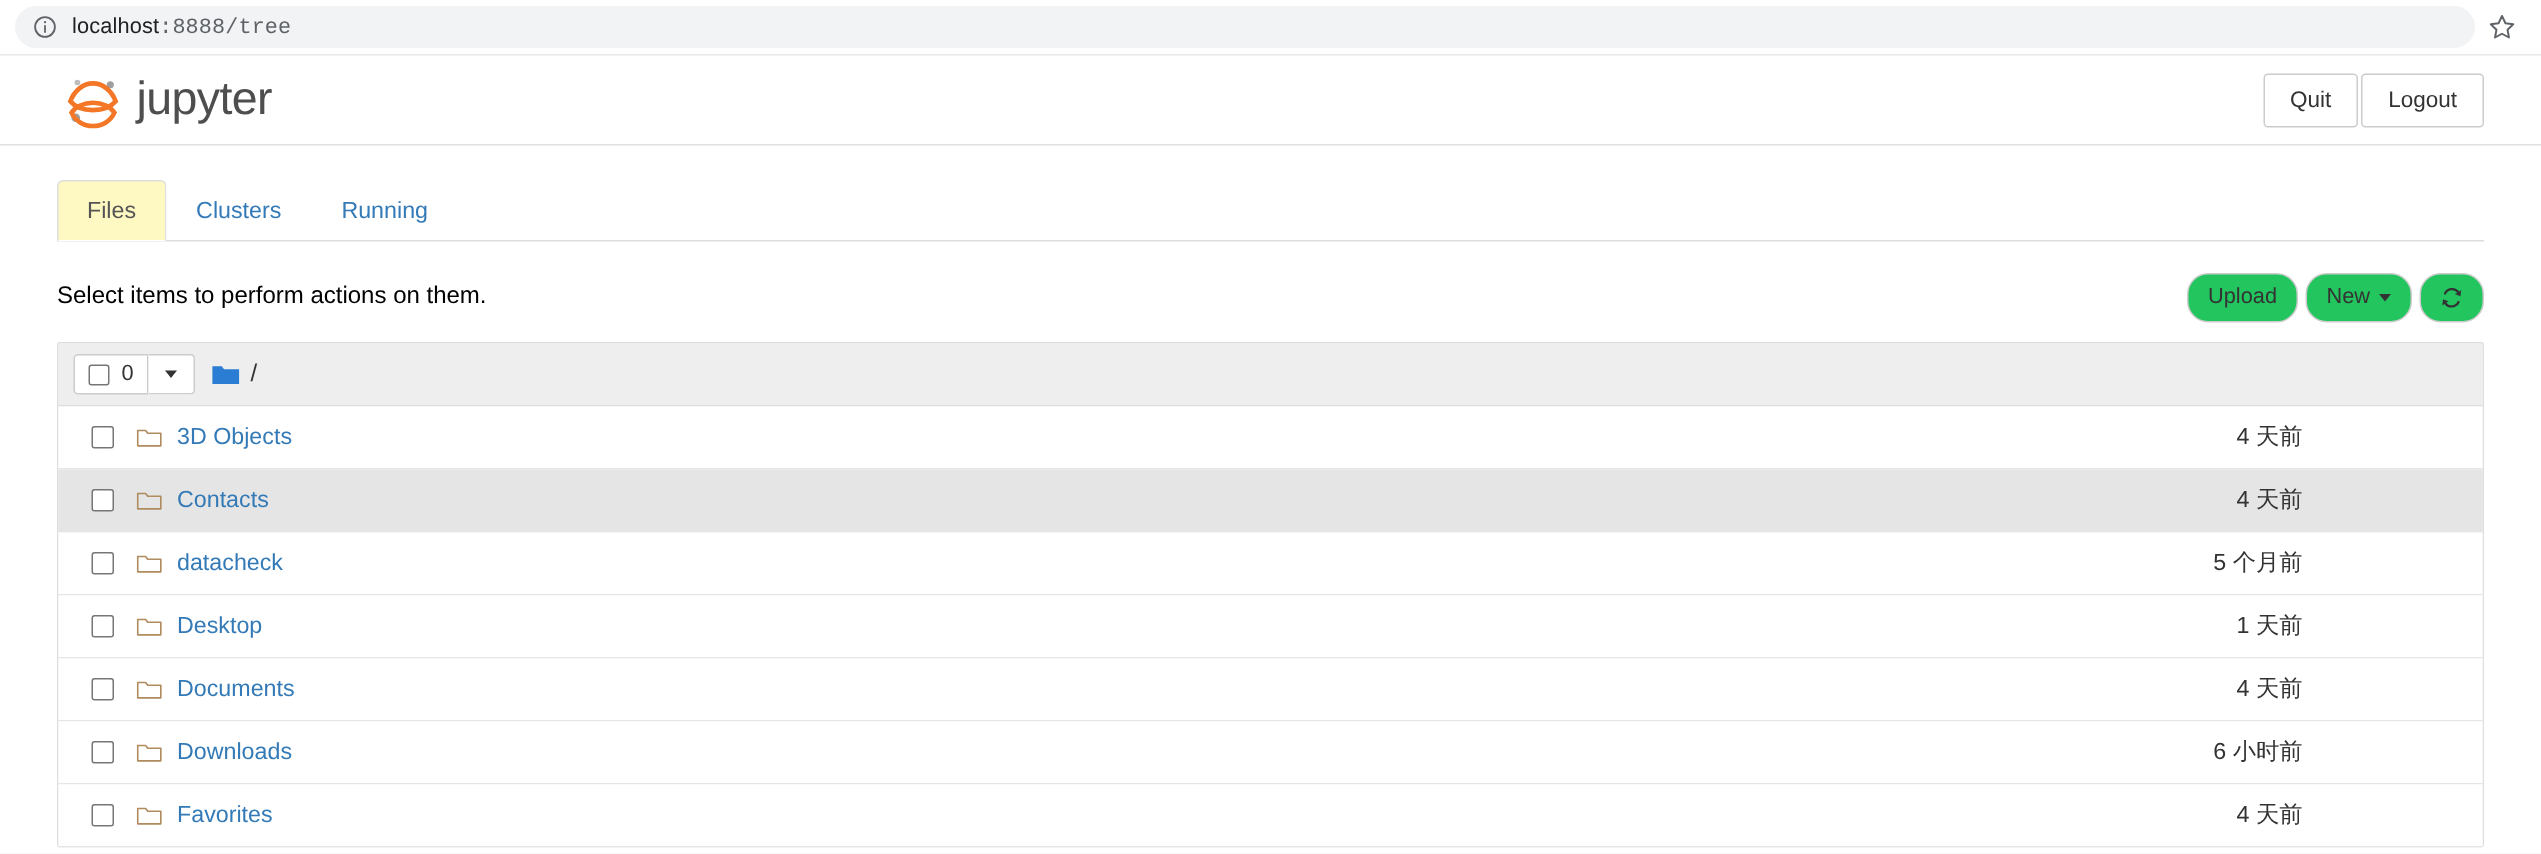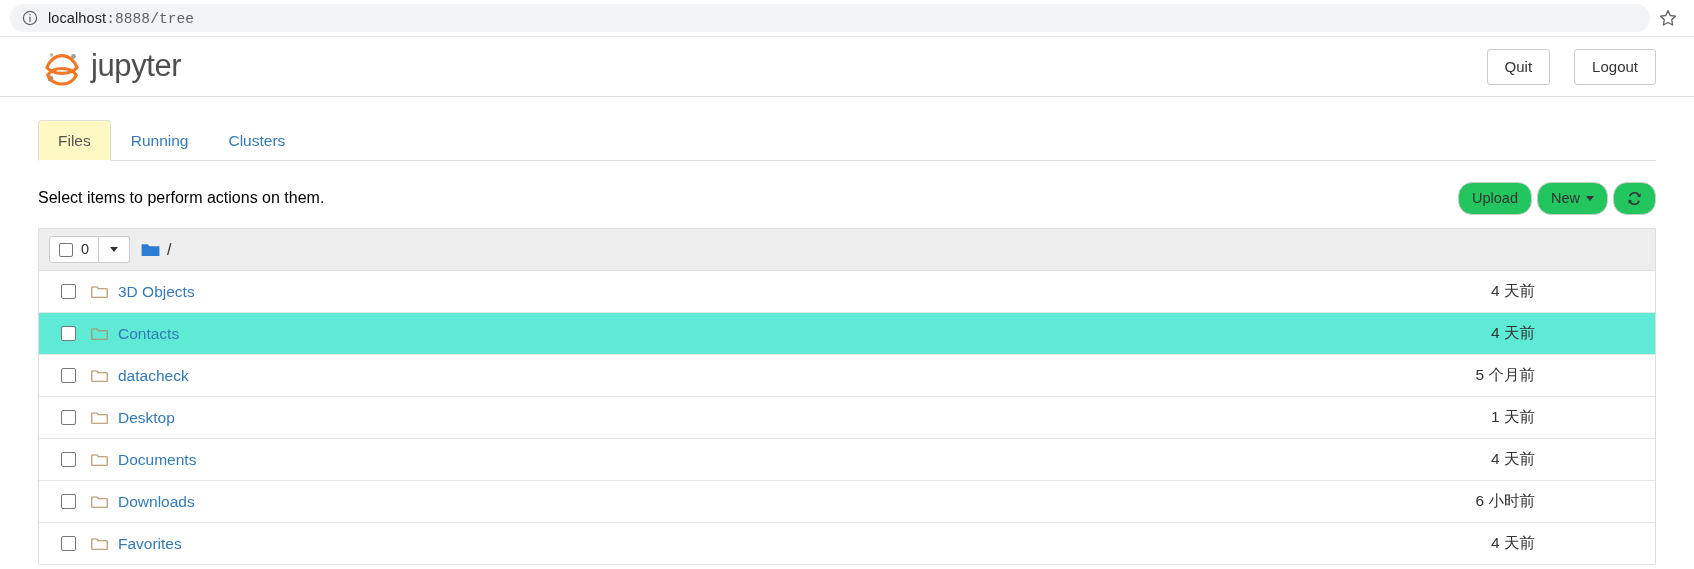--- a/index.html
+++ b/index.html
@@ -65,21 +65,21 @@
   .logo-mark { width: 40px; height: 40px; display: block; }
   .logo-text {
     font-size: 31px;
     color: #4e4e4e;
     font-weight: 400;
     letter-spacing: -0.4px;
     line-height: 1;
     padding-bottom: 3px;
   }
   .header-spacer { flex: 1; }
-  .hdr-buttons { display: flex; gap: 24px; margin-left: 38px; }
+  .hdr-buttons { display: flex; gap: 2px; margin-left: 38px; }
   .btn {
     border: 1px solid #cccccc;
     background: #ffffff;
     color: #333333;
     font-size: 15px;
     font-family: "Liberation Sans", sans-serif;
     padding: 8px 17px;
     border-radius: 3px;
     line-height: 1.2;
     cursor: pointer;
@@ -235,21 +235,21 @@
 
   .row {
     display: flex;
     align-items: center;
     padding: 0 12px 0 10px;
     height: 42px;
     border-bottom: 1px solid #e5e5e5;
     background: #ffffff;
     justify-content: flex-end;
   }
-  .row.alt { background: #5eead4; }
+  .row.alt { background: #e5e5e5; }
   .row-cb-wrap {
     width: 42px;
     display: flex;
     align-items: center;
     padding-left: 12px;
   }
   .row-cb {
     width: 15px; height: 15px;
     border: 1px solid #767676;
     border-radius: 2px;
@@ -314,22 +314,22 @@
   <div class="hdr-buttons">
     <button class="btn">Quit</button>
     <button class="btn">Logout</button>
   </div>
 </div>
 
 <div class="main">
 
   <div class="tabs">
     <div class="tab active">Files</div>
+    <div class="tab">Clusters</div>
     <div class="tab">Running</div>
-    <div class="tab">Clusters</div>
   </div>
 
   <div class="toolbar">
     <div class="toolbar-msg">Select items to perform actions on them.</div>
     <div class="toolbar-actions">
       <button class="tb-btn">
         <span>Upload</span>
       </button>
       <button class="tb-btn">
         <span>New</span>

